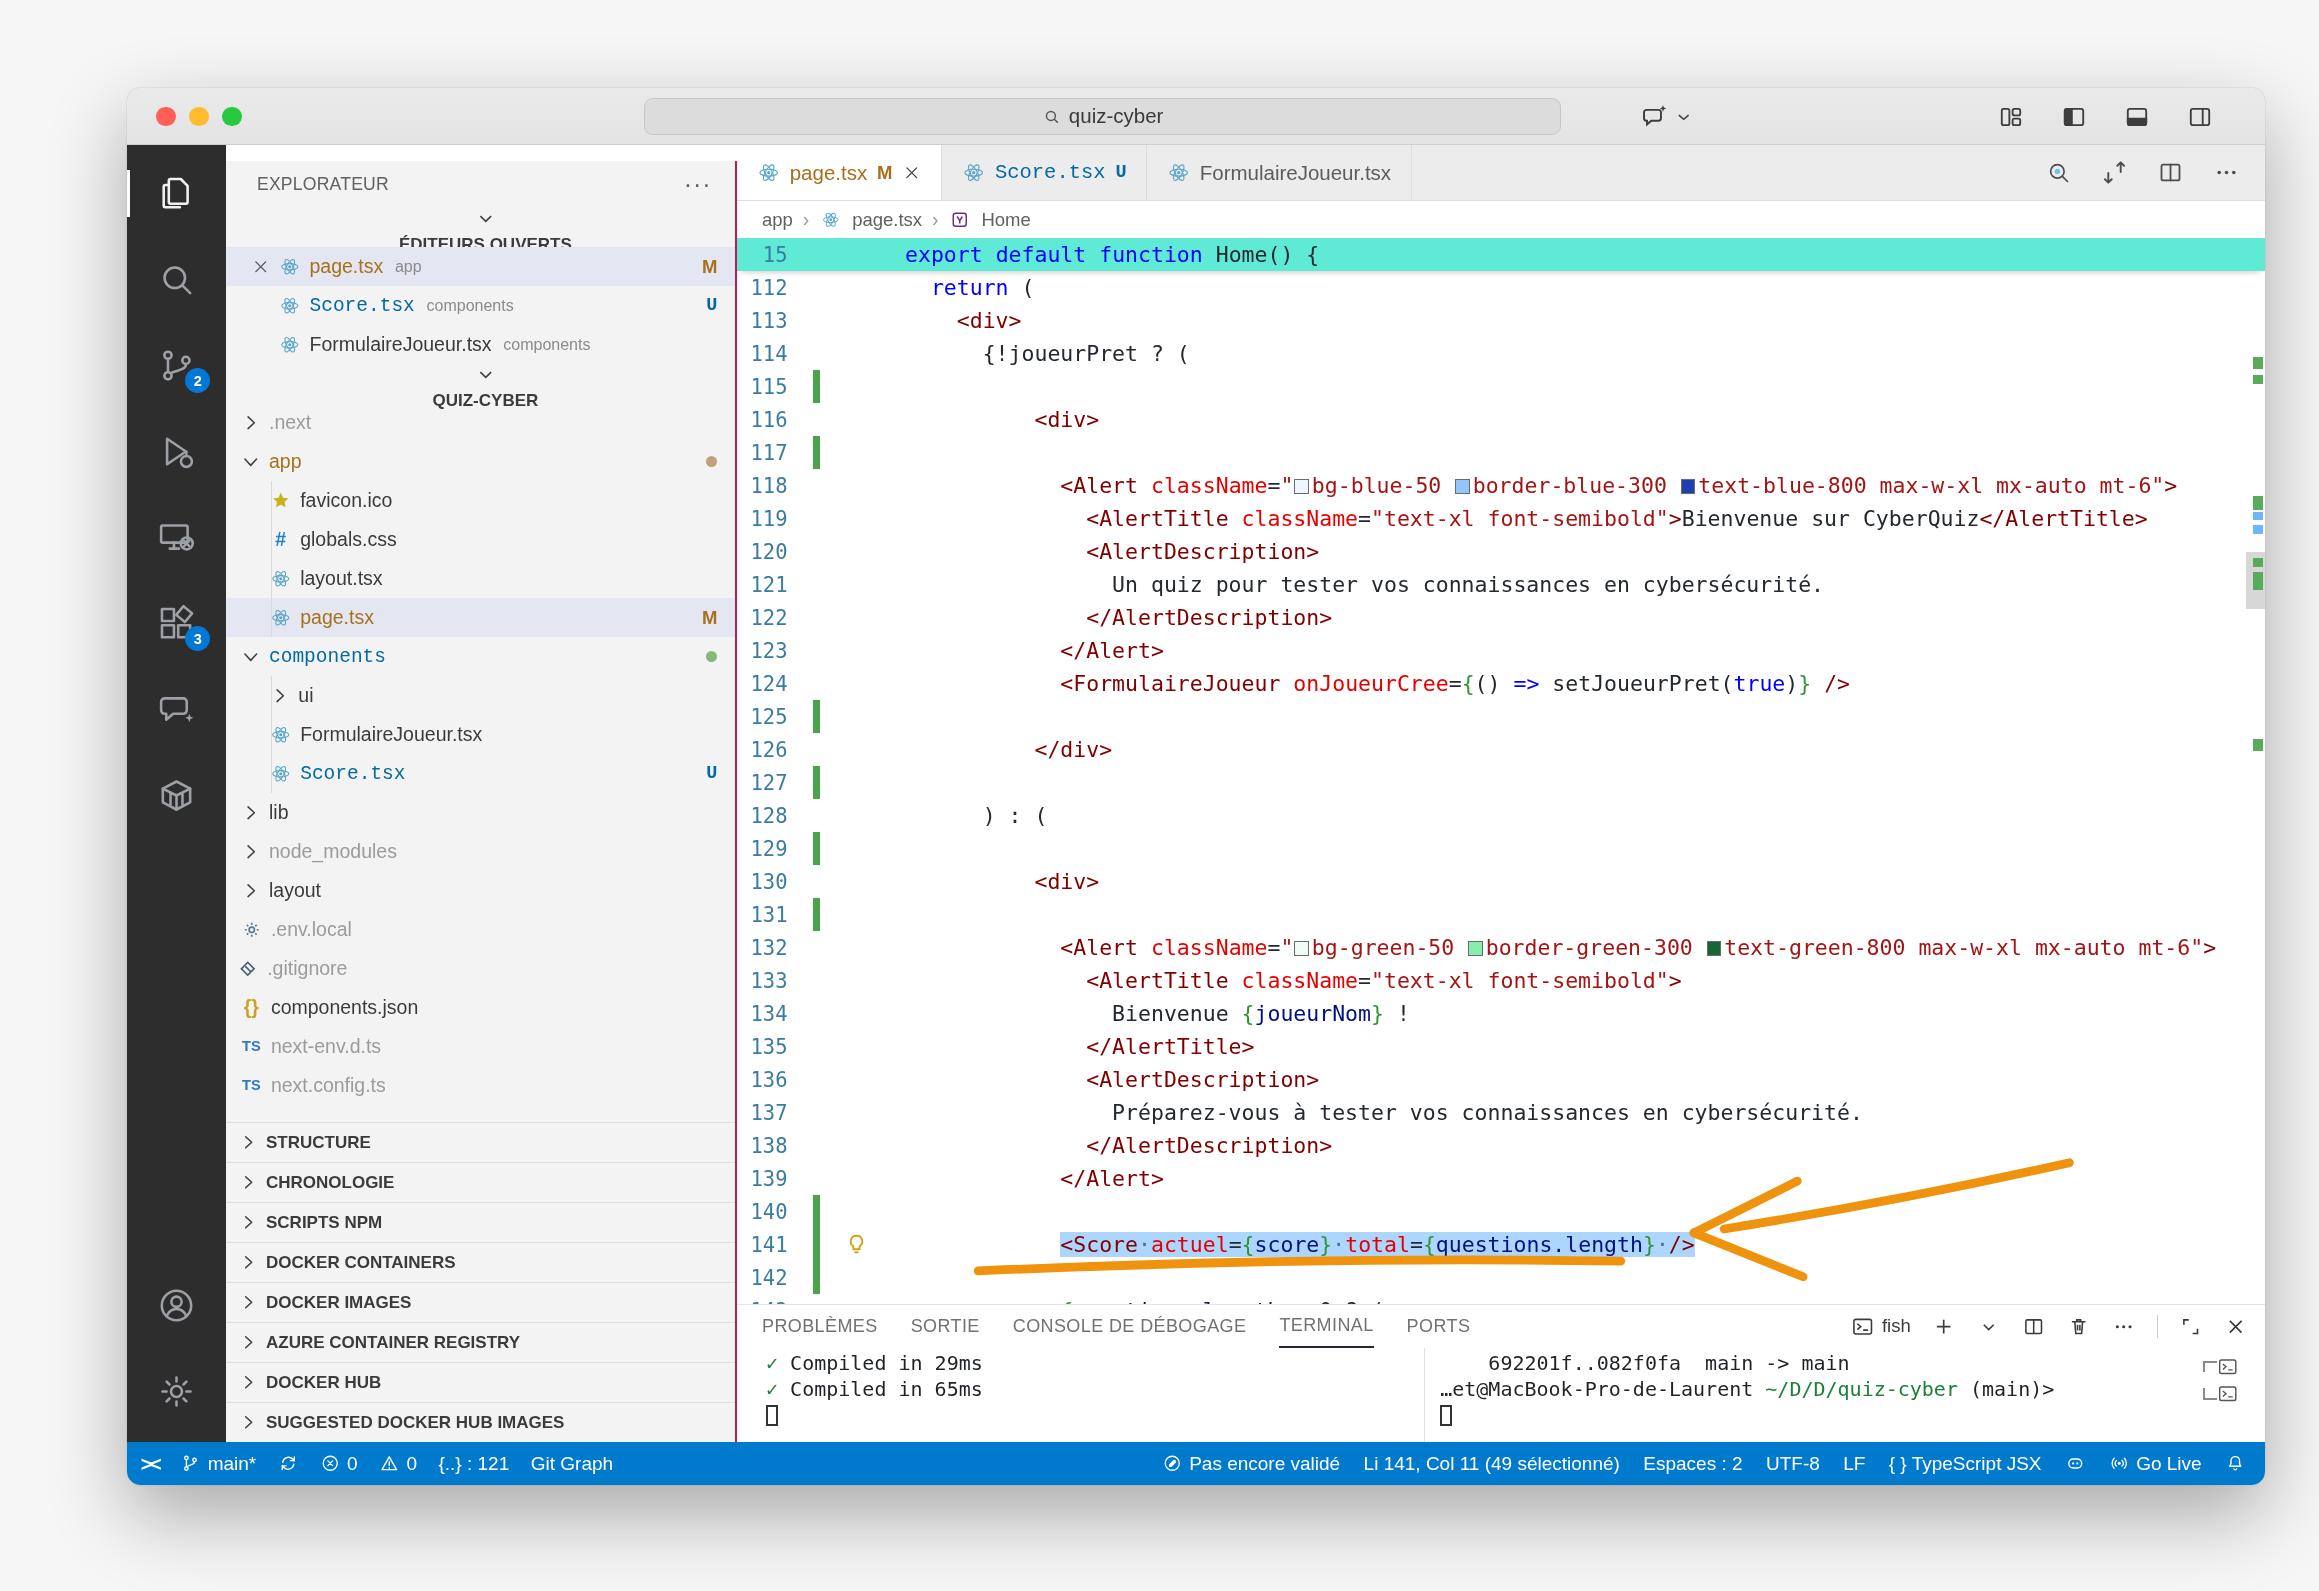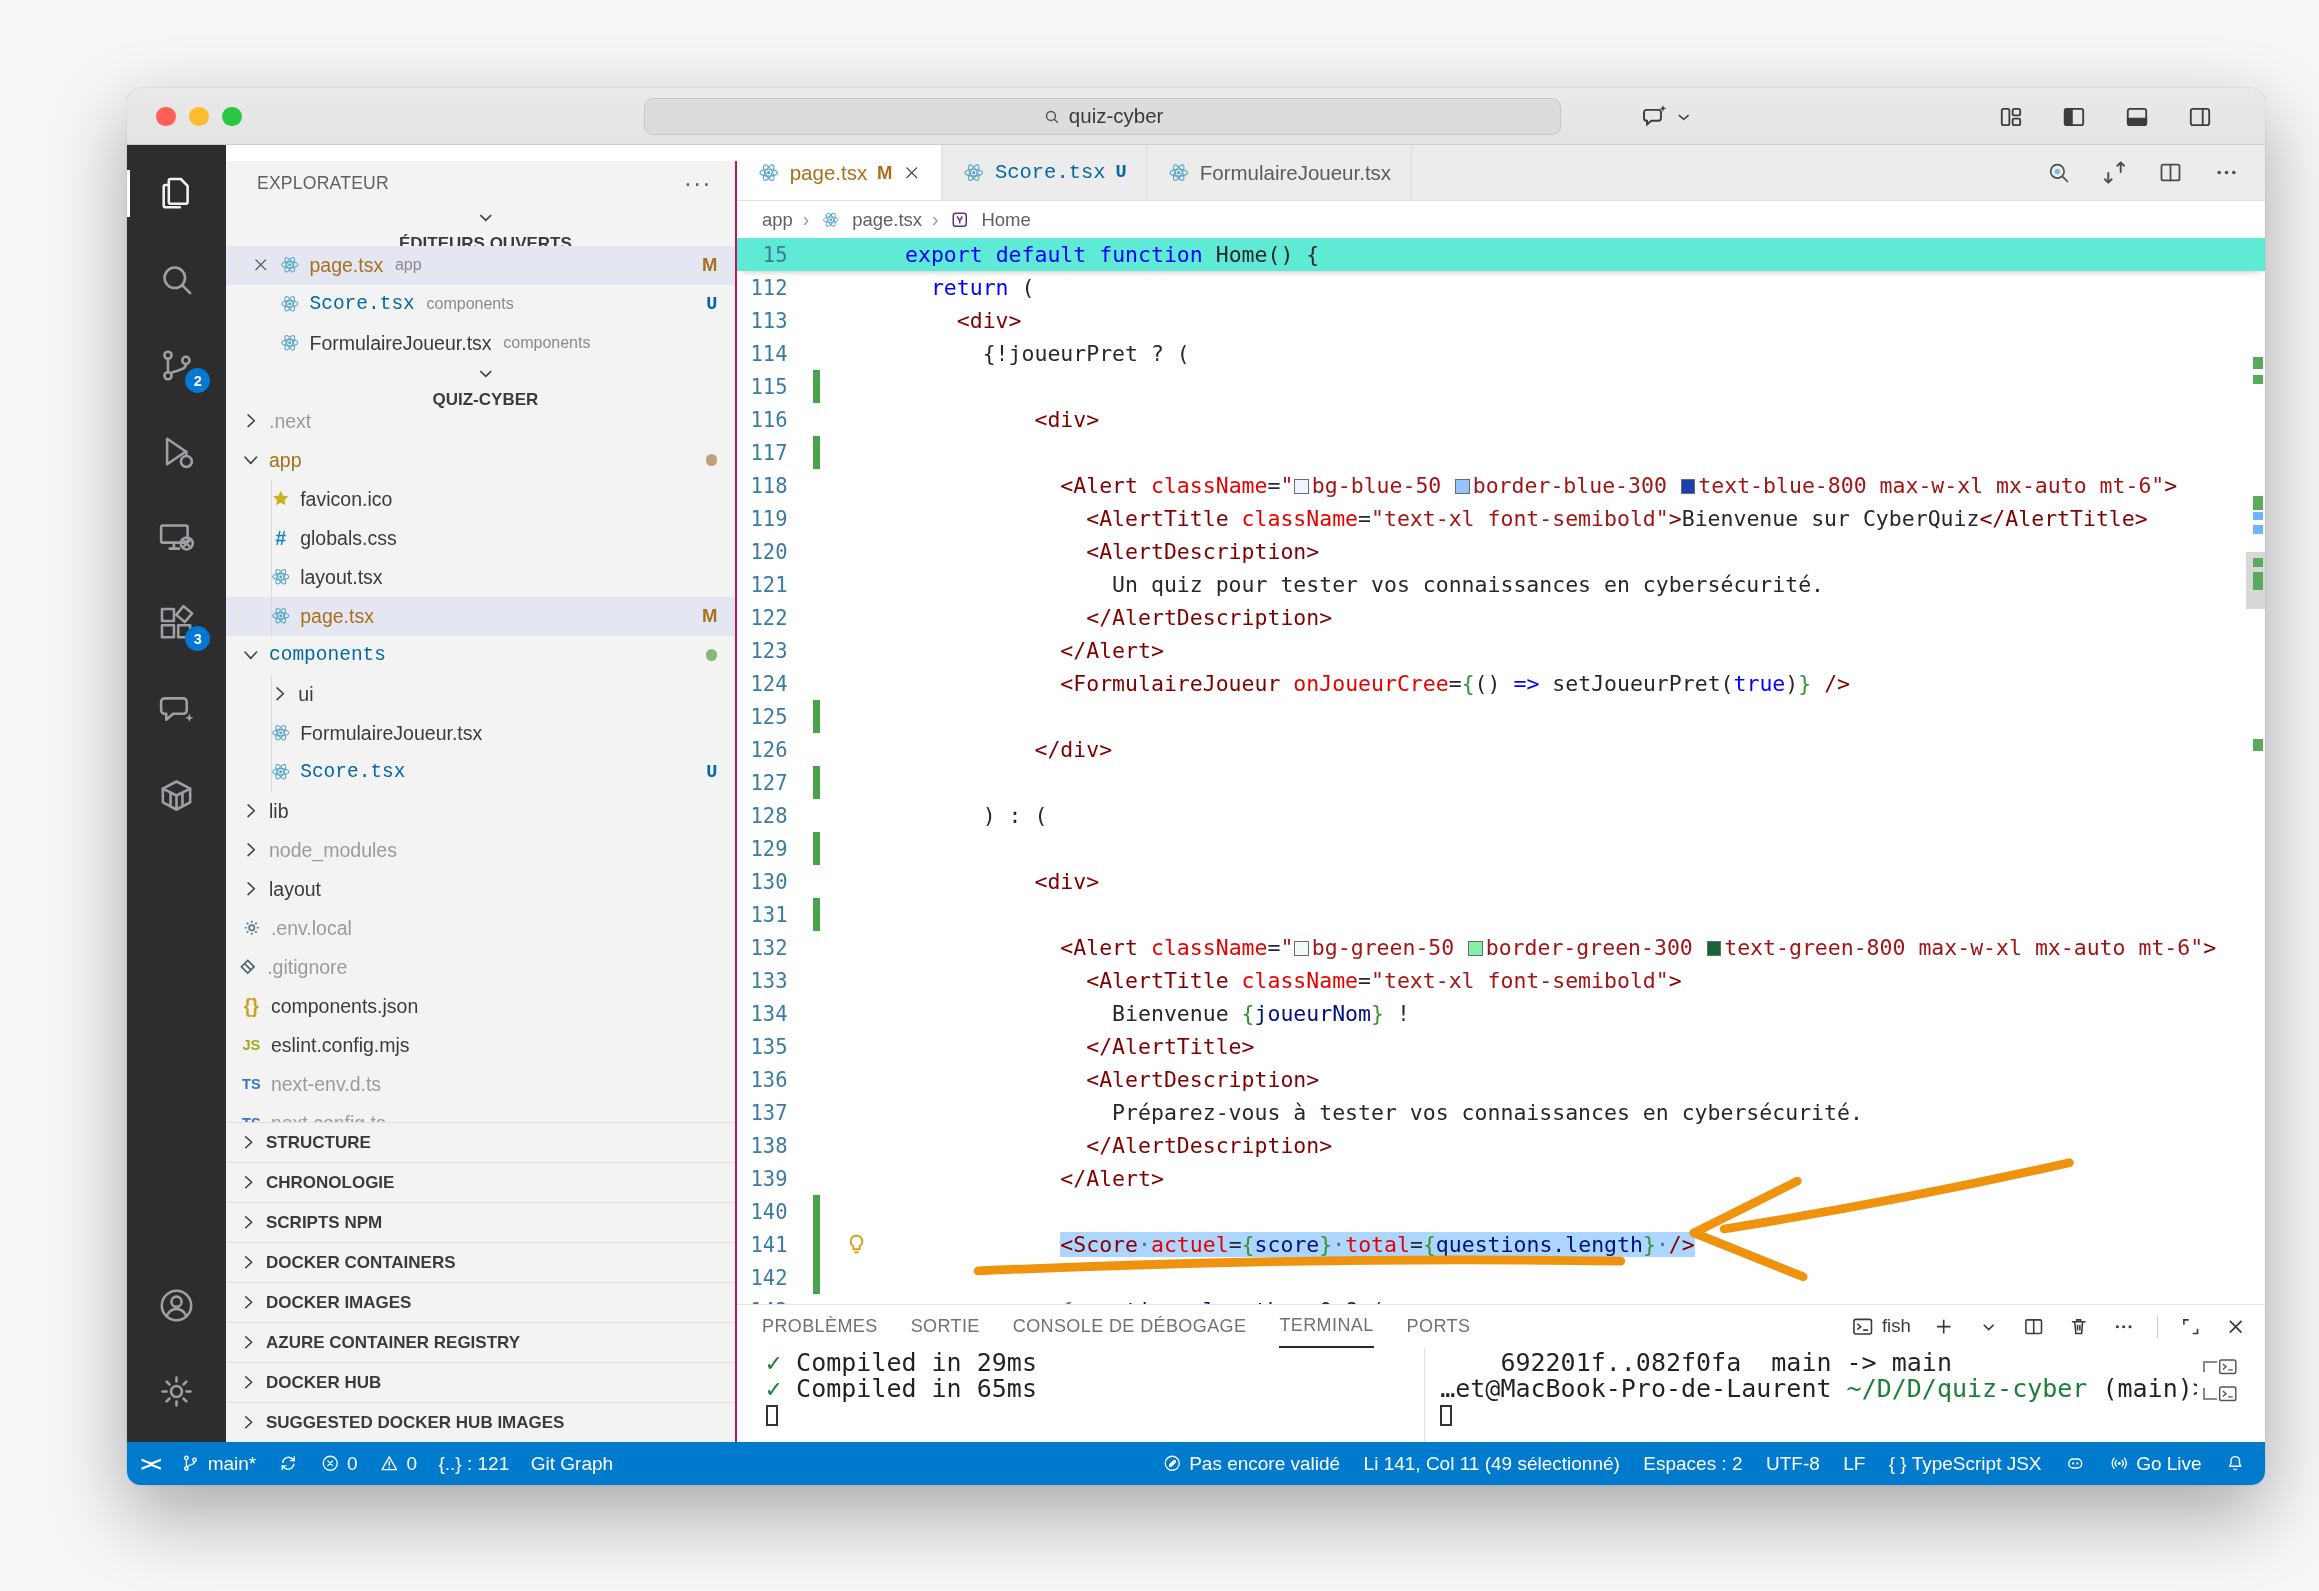--- a/index.html
+++ b/index.html
@@ -100,21 +100,21 @@
 
   
   .panel { height:138px; border-top:1px solid #e4e4e4; flex:0 0 auto; background:#fff; display:flex; flex-direction:column; }
   .panel-head { height:43px; display:flex; align-items:center; padding:0 17.6px 0 25px; flex:0 0 auto; }
   .ptab { font-size:18px; letter-spacing:0.4px; color:#717171; margin-right:33px; height:43px; display:flex; align-items:center; }
   .ptab.active { color:#737373; border-bottom:2px solid #24292f; }
   .panel-actions { margin-left:auto; display:flex; align-items:center; gap:21.5px; color:#3b3b3b; font-size:18.5px; }
   .panel-actions svg { width:23.4px; height:23.4px; }
   .pa-sep { width:1px; height:23.4px; background:#cfcfcf; }
   .shellname { display:flex; align-items:flex-start; gap:7.8px; }
-  .panel-body { flex:1 1 auto; display:flex; min-height:0; font-family:"DejaVu Sans Mono", monospace; font-size:25px; color:#1f2328; }
+  .panel-body { flex:1 1 auto; display:flex; min-height:0; font-family:"DejaVu Sans Mono", monospace; font-size:20px; color:#1f2328; }
   .term-left { width:45%; padding:2px 0 0 29px; border-right:1px solid #e0e0e0; }
   .term-right { flex:1; padding:2px 0 0 15.6px; white-space:pre; overflow:hidden; }
   .tline { line-height:26px; white-space:pre; }
   .tl-ok { color:#1a7f37; } .tl-g { color:#1a7f37; }
   .cursorbox { display:inline-block; width:11.7px; height:21.5px; border:2px solid #333; margin-top:2.9px; }
   .term-sessions { width:68px; flex:0 0 auto; display:flex; flex-direction:column; align-items:flex-start; gap:5.9px; padding:7.8px 0 0 5.9px; color:#555; }
   .sess { display:flex; align-items:center; }
   .sess .conn { width:13.7px; height:11.7px; border-left:2px solid #8a8a8a; }
   .sess.first .conn { border-top:2px solid #8a8a8a; }
   .sess.last .conn { border-bottom:2px solid #8a8a8a; }
@@ -503,24 +503,20 @@
                 <circle cx="10" cy="10" r="1.2" fill="#44606e" stroke="none"></circle>
                 <circle cx="14.5" cy="14.5" r="1.2" fill="#44606e" stroke="none"></circle>
                 <path d="M10.8 10.8l3 3"></path>
               </svg>
             </span>
             <span class="fname c-dim">.gitignore</span>
           </div>
           <div class="tree-row" style="padding-left: 13.7px;">
             <span class="ic fic" style="color: rgb(201, 162, 39); font-size: 19.5px; font-weight: bold;">{}</span>
             <span class="fname ">components.json</span>
-          </div>
-          <div class="tree-row" style="padding-left: 13.7px;">
-            <span class="ic fic" style="color: rgb(168, 168, 36); font-size: 14.6px; font-weight: bold;">JS</span>
-            <span class="fname ">eslint.config.mjs</span>
           </div>
           <div class="tree-row" style="padding-left: 13.7px;">
             <span class="ic fic" style="color: rgb(49, 120, 198); font-size: 14.6px; font-weight: bold;">TS</span>
             <span class="fname c-dim">next-env.d.ts</span>
           </div>
           <div class="tree-row" style="padding-left: 13.7px;">
             <span class="ic fic" style="color: rgb(49, 120, 198); font-size: 14.6px; font-weight: bold;">TS</span>
             <span class="fname c-dim">next.config.ts</span>
           </div>
         </div>

